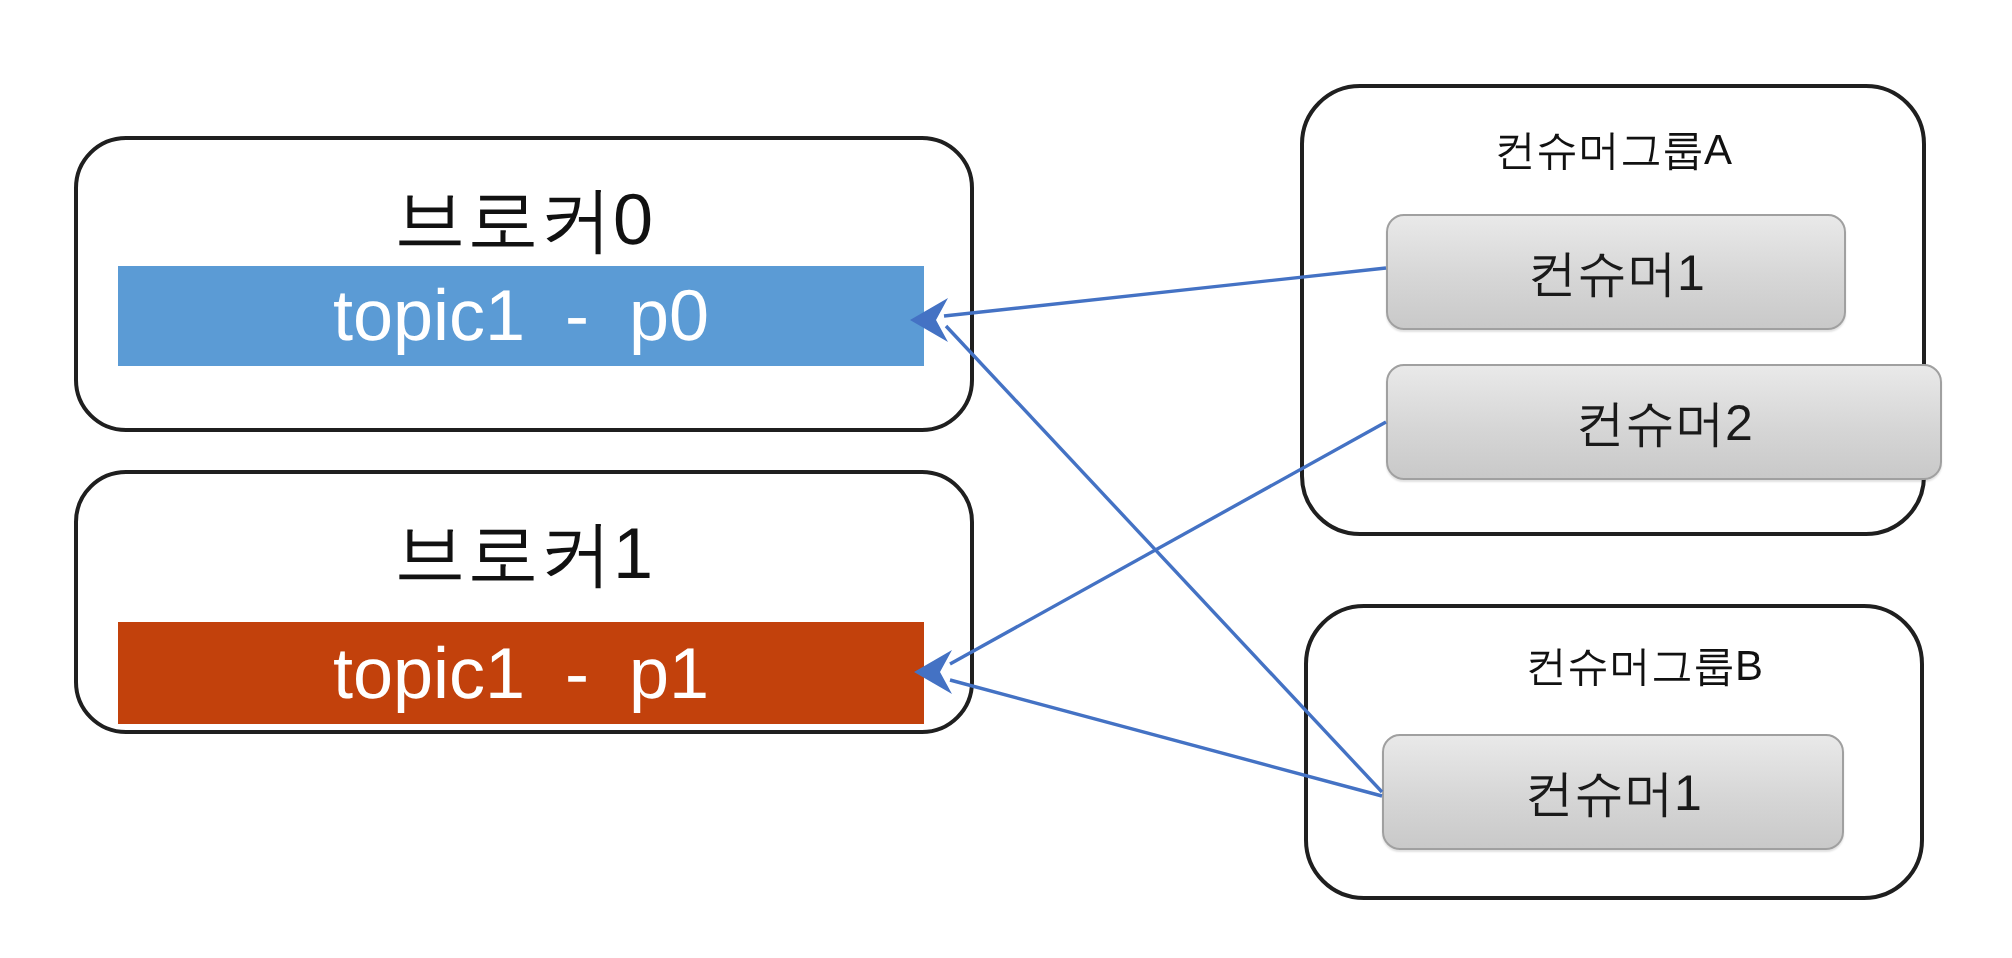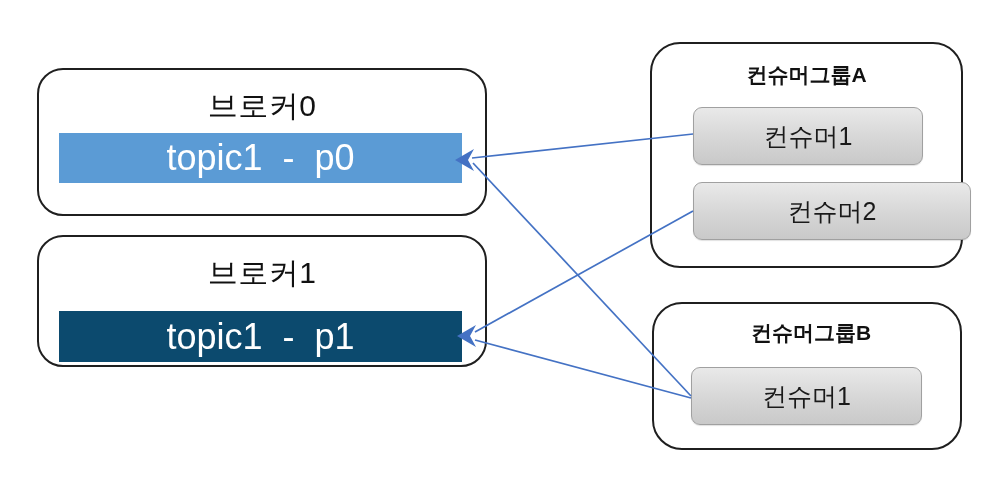--- a/index.html
+++ b/index.html
@@ -5,32 +5,32 @@
   html,body{margin:0;padding:0;background:#ffffff;}
   .stage{
     position:relative;width:1006px;height:479px;background:#ffffff;overflow:hidden;
     font-family:"Liberation Sans","DejaVu Sans",sans-serif;
   }
   .abs{position:absolute;box-sizing:border-box;}
   .broker-box{
     border:2.5px solid #1f1f1f;border-radius:26px;background:#ffffff;
   }
   .broker-title{
-    width:100%;text-align:center;font-size:30px;color:#111111;
+    width:100%;text-align:center;font-size:36px;color:#111111;
     letter-spacing:0.5px;
   }
   .partition-bar{
     display:flex;align-items:center;justify-content:center;
     color:#ffffff;font-size:36px;font-weight:300;word-spacing:10px;
   }
   .group-box{
     border:2.5px solid #1f1f1f;border-radius:30px;background:#ffffff;
   }
   .group-title{
-    width:100%;text-align:center;font-size:21px;color:#111111;font-weight:700;
+    width:100%;text-align:center;font-size:21px;color:#111111;font-weight:400;
   }
   .consumer-btn{
     display:flex;align-items:center;justify-content:center;
     background:linear-gradient(180deg,#e9e9e9 0%,#d6d6d6 55%,#c9c9c9 100%);
     border:1.5px solid #a0a0a0;border-radius:9px;
     font-size:25px;color:#1a1a1a;
     box-shadow:0 1px 1px rgba(0,0,0,0.12);
   }
   svg.wires{position:absolute;left:0;top:0;pointer-events:none;}
 </style>
@@ -42,36 +42,36 @@
   <div class="abs broker-box" style="left:37px;top:68px;width:450px;height:148px;">
     <div class="broker-title abs" style="left:0;top:16px;">브로커0</div>
   </div>
   <div class="abs partition-bar" style="left:59px;top:133px;width:403px;height:50px;background:#5B9BD5;">
     <span>topic1 - p0</span>
   </div>
 
   <div class="abs broker-box" style="left:37px;top:235px;width:450px;height:132px;">
     <div class="broker-title abs" style="left:0;top:16px;">브로커1</div>
   </div>
-  <div class="abs partition-bar" style="left:59px;top:311px;width:403px;height:51px;background:#0c4a6e;">
+  <div class="abs partition-bar" style="left:59px;top:311px;width:403px;height:51px;background:#c2410c;">
     <span>topic1 - p1</span>
   </div>
 
   <div class="abs group-box" style="left:650px;top:42px;width:313px;height:226px;">
     <div class="group-title abs" style="left:0;top:17px;">컨슈머그룹A</div>
   </div>
   <div class="abs consumer-btn" style="left:693px;top:107px;width:230px;height:58px;">
     <span>컨슈머1</span>
   </div>
   <div class="abs consumer-btn" style="left:693px;top:182px;width:278px;height:58px;">
     <span>컨슈머2</span>
   </div>
 
   <div class="abs group-box" style="left:652px;top:302px;width:310px;height:148px;">
-    <div class="group-title abs" style="left:4px;top:15px;">컨슈머그룹B</div>
+    <div class="group-title abs" style="left:15px;top:15px;">컨슈머그룹B</div>
   </div>
   <div class="abs consumer-btn" style="left:691px;top:367px;width:231px;height:58px;">
     <span>컨슈머1</span>
   </div>
 
   <svg class="wires" width="1006" height="479" viewBox="0 0 1006 479">
     <line x1="693" y1="134" x2="472" y2="158" stroke="#4472C4" stroke-width="1.7"></line>
     <line x1="691" y1="396" x2="473" y2="163" stroke="#4472C4" stroke-width="1.7"></line>
     <line x1="693" y1="211" x2="475" y2="332" stroke="#4472C4" stroke-width="1.7"></line>
     <line x1="691" y1="398" x2="475" y2="340" stroke="#4472C4" stroke-width="1.7"></line>

